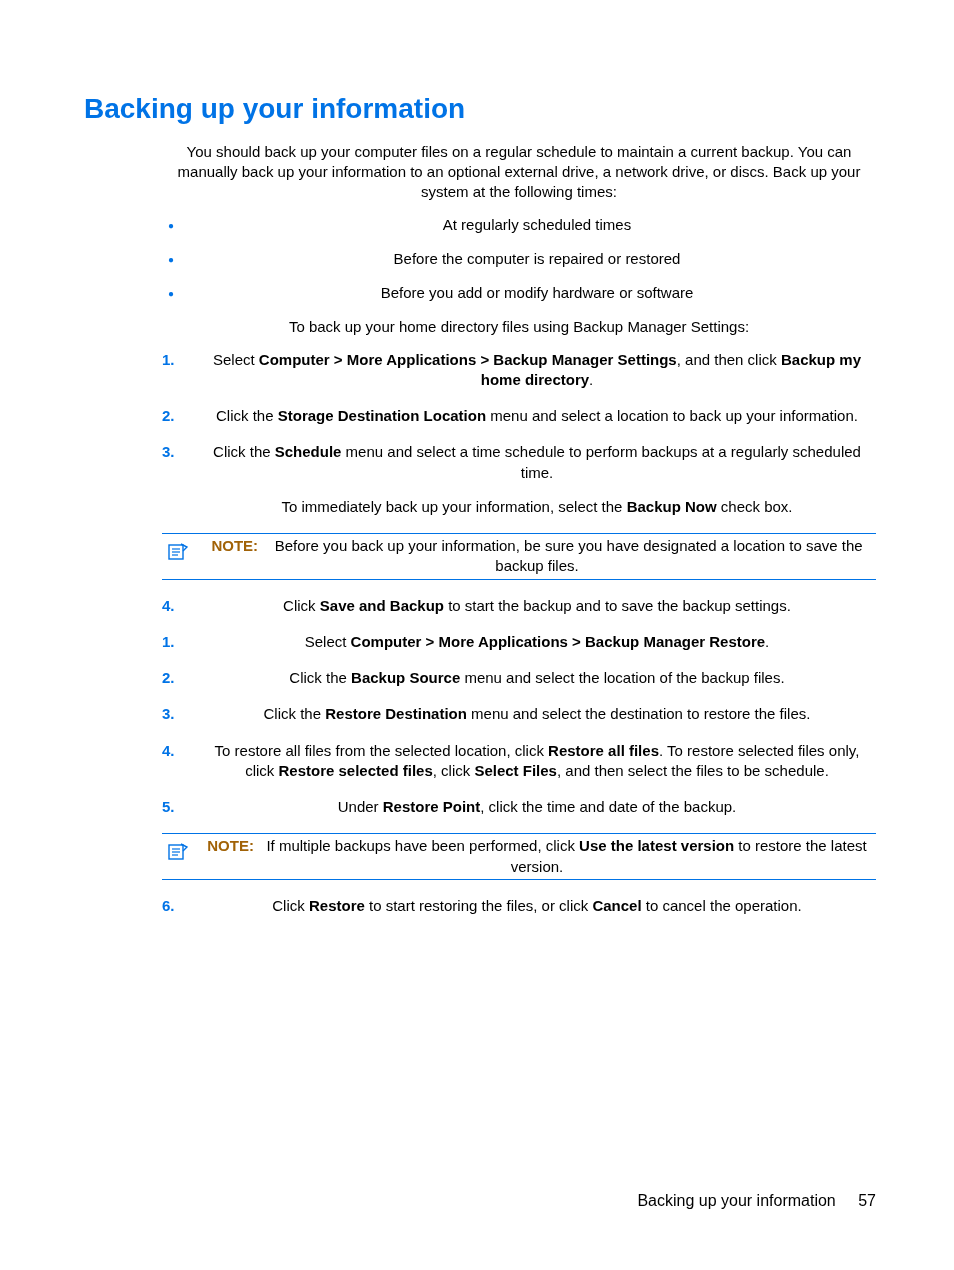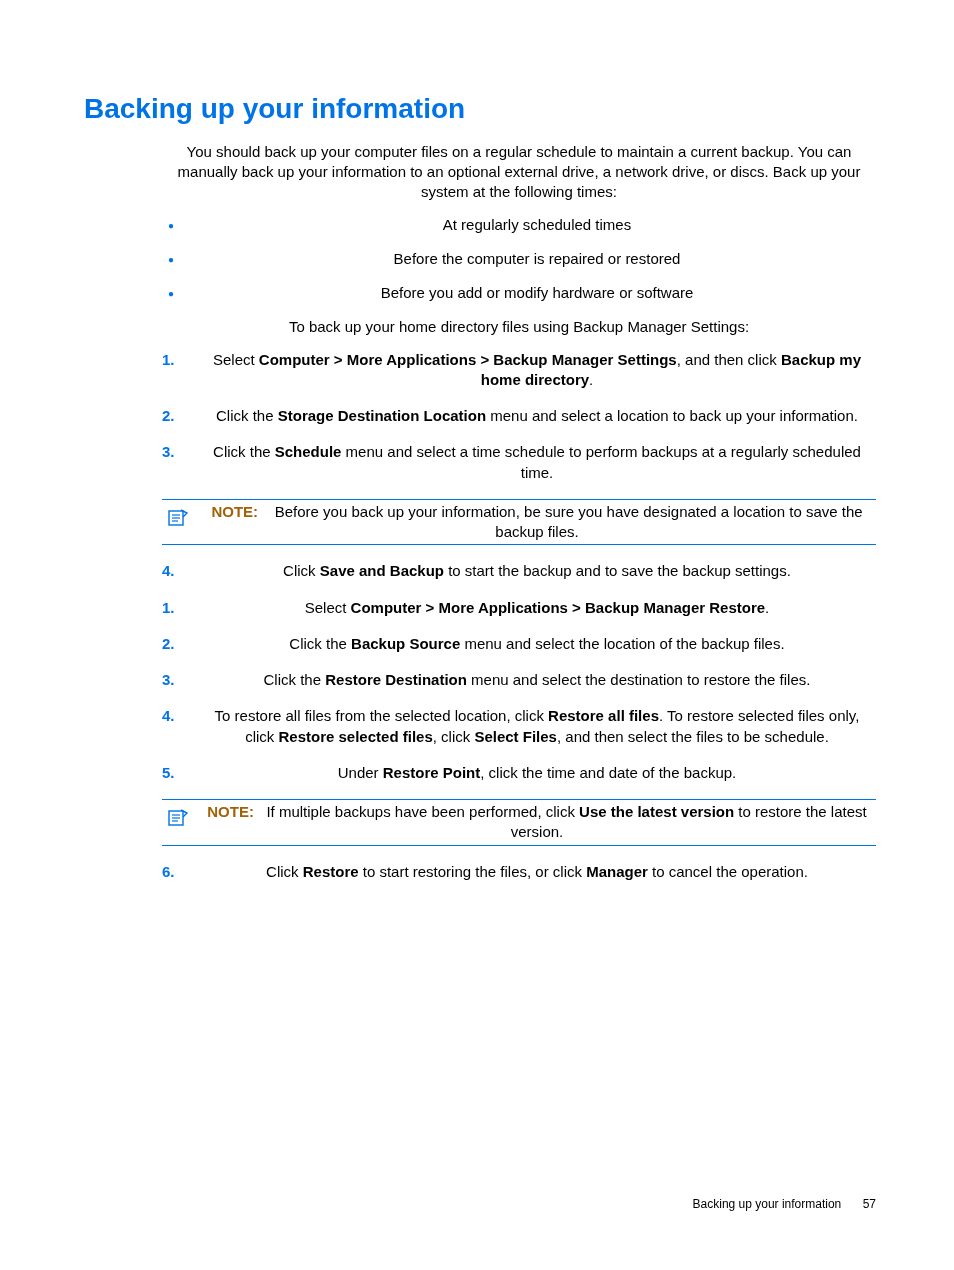--- a/index.html
+++ b/index.html
@@ -88,21 +88,21 @@
   }
   .note-label {
     color: #a16207;
     font-weight: bold;
   }
   .bold { font-weight: bold; }
   .footer {
     position: absolute;
     bottom: 58px;
     right: 78px;
-    font-size: 12px;
+    font-size: 16px;
   }
   .footer .pnum { margin-left: 18px; }
 </style>
 </head>
 <body>
 
 <div class="page">
   <h1>Backing up your information</h1>
   <div class="content">
     <p>You should back up your computer files on a regular schedule to maintain a current backup. You can manually back up your information to an optional external drive, a network drive, or discs. Back up your system at the following times:</p>
@@ -117,20 +117,23 @@
 
     <ol class="steps">
       <li>
         <span>Select </span><span class="bold">Computer &gt; More Applications &gt; Backup Manager Settings</span><span>, and then click </span><span class="bold">Backup my home directory</span><span>.</span>
       </li>
       <li>
         <span>Click the </span><span class="bold">Storage Destination Location</span><span> menu and select a location to back up your information.</span>
       </li>
       <li>
         <span>Click the </span><span class="bold">Schedule</span><span> menu and select a time schedule to perform backups at a regularly scheduled time.</span>
+        <div class="subp">
+          <span>To immediately back up your information, select the </span><span class="bold">Backup Now</span><span> check box.</span>
+        </div>
       </li>
     </ol>
 
     <div class="note">
       <div class="note-inner">
         <svg class="note-icon" viewBox="0 0 20 18">
           <rect x="1" y="3" width="14" height="14" fill="none" stroke="#0073e6" stroke-width="1.4"></rect>
           <line x1="4" y1="7" x2="12" y2="7" stroke="#0073e6" stroke-width="1.2"></line>
           <line x1="4" y1="10" x2="12" y2="10" stroke="#0073e6" stroke-width="1.2"></line>
           <line x1="4" y1="13" x2="10" y2="13" stroke="#0073e6" stroke-width="1.2"></line>
@@ -174,21 +177,21 @@
           <line x1="4" y1="10" x2="12" y2="10" stroke="#0073e6" stroke-width="1.2"></line>
           <line x1="4" y1="13" x2="10" y2="13" stroke="#0073e6" stroke-width="1.2"></line>
           <path d="M13 2 L19 5 L15 9" fill="none" stroke="#0073e6" stroke-width="1.4"></path>
         </svg>
         <span class="note-label">NOTE:</span><span>&nbsp;&nbsp;&nbsp;</span><span>If multiple backups have been performed, click </span><span class="bold">Use the latest version</span><span> to restore the latest version.</span>
       </div>
     </div>
 
     <ol class="steps" style="counter-reset: step 5;">
       <li>
-        <span>Click </span><span class="bold">Restore</span><span> to start restoring the files, or click </span><span class="bold">Manager</span><span> to cancel the operation.</span>
+        <span>Click </span><span class="bold">Restore</span><span> to start restoring the files, or click </span><span class="bold">Cancel</span><span> to cancel the operation.</span>
       </li>
     </ol>
 
   </div>
 </div>
 
 <div class="footer">
   <span>Backing up your information</span>
   <span class="pnum">57</span>
 </div>

